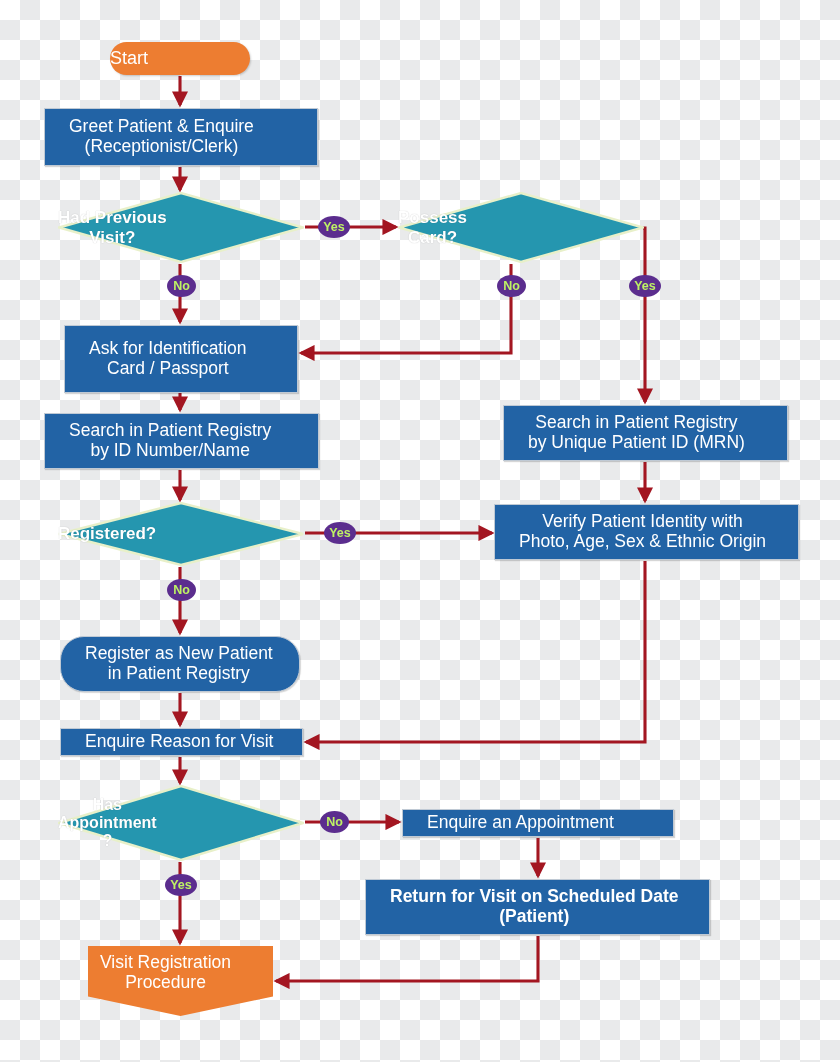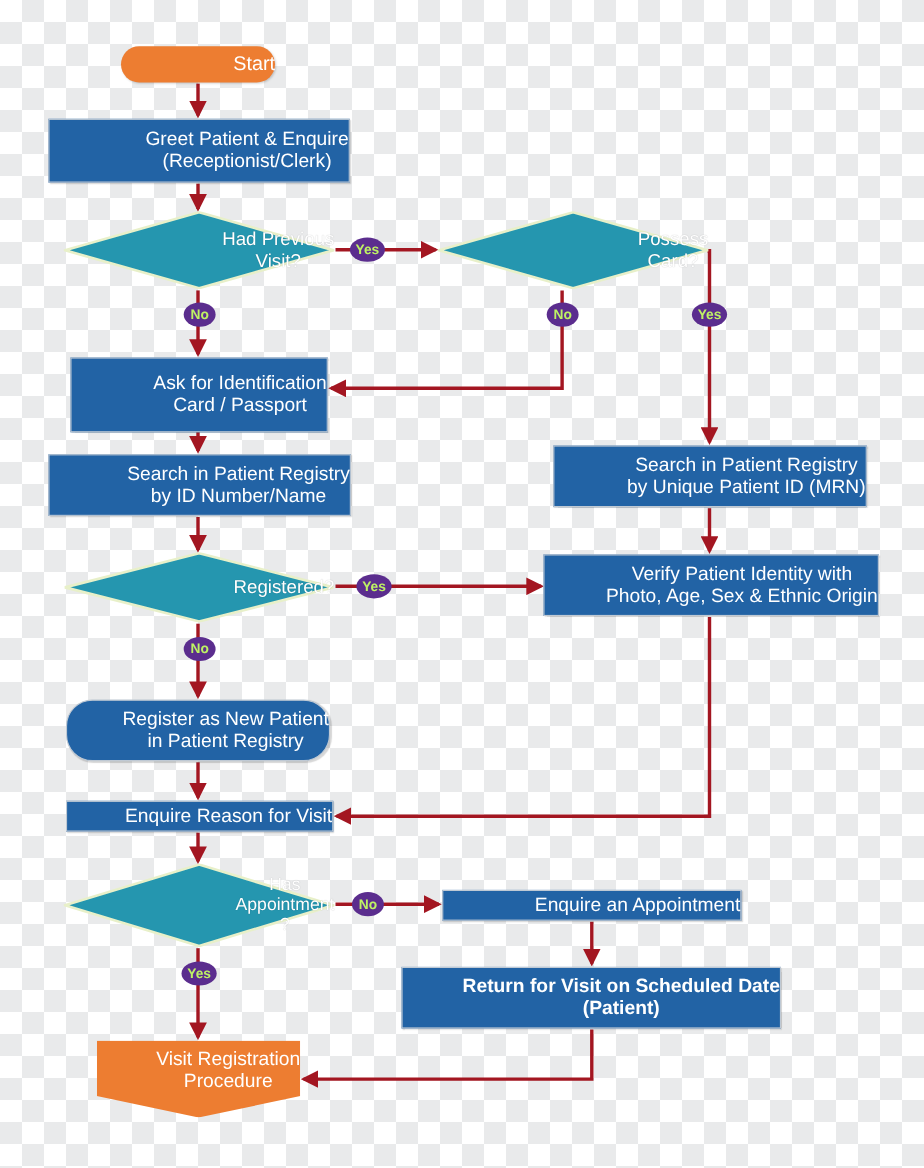--- a/index.html
+++ b/index.html
@@ -25,49 +25,50 @@
     left: 0; top: 0;
     width: 840px;
     height: 1062px;
     pointer-events: none;
   }
   .node {
     position: absolute;
     box-sizing: border-box;
     display: flex;
     align-items: center;
-    justify-content: flex-end;
+    justify-content: flex-start;
     text-align: center;
     color: #ffffff;
     line-height: 1.12;
     white-space: pre-line;
   }
   .process {
     background: #2263A5;
     border: 1px solid #bfc9d4;
     font-size: 17.5px;
     box-shadow: 1px 1px 1px rgba(0,0,0,0.16);
+    padding-left: 24px;
   }
   .terminator {
     background: #ED7D31;
     border-radius: 999px;
     font-size: 18px;
     box-shadow: 1px 1px 2px rgba(0,0,0,0.18);
   }
   .pentagon {
     background: #ED7D31;
     font-size: 17.5px;
     -webkit-clip-path: polygon(0% 0%, 100% 0%, 100% 72%, 50% 100%, 0% 72%);
     clip-path: polygon(0% 0%, 100% 0%, 100% 72%, 50% 100%, 0% 72%);
     padding-bottom: 16px;
   }
   .decision {
     background: transparent;
     font-size: 17px;
-    font-weight: normal;
+    font-weight: bold;
     text-shadow: 0 0 1px rgba(0,0,0,0.25);
   }
   .decision .dlabel {
     position: relative;
     z-index: 2;
   }
   .decision .dshape {
     position: absolute;
     left: 0; top: 0;
     width: 100%;

